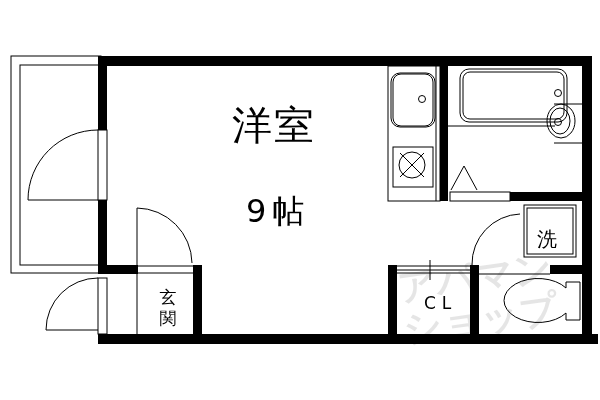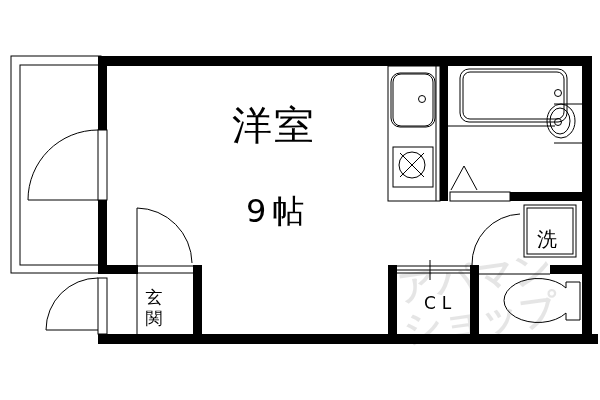--- a/index.html
+++ b/index.html
@@ -1,21 +1,21 @@
 <!DOCTYPE html>
 <html><head>
   <meta charset="utf-8">
   <style>
     html, body { margin: 0; padding: 0; background: #ffffff; }
     body { width: 600px; height: 400px; position: relative; overflow: hidden; font-family: "DejaVu Sans", sans-serif; }
     svg { position: absolute; left: 0; top: 0; }
     .label { position: absolute; color: #000; font-family: "DejaVu Sans", sans-serif; line-height: 1; }
     .room-name { font-size: 40px; left: 232px; top: 105px; letter-spacing: 2px; }
     .room-size { font-size: 32px; left: 246px; top: 195px; letter-spacing: 6px; }
-    .entry { font-size: 17px; left: 144px; top: 287px; width: 20px; line-height: 21px; text-align: center; }
+    .entry { font-size: 17px; left: 158px; top: 287px; width: 20px; line-height: 21px; text-align: center; }
     .wash { font-size: 20px; left: 537px; top: 229px; }
     .closet { font-size: 17px; left: 424px; top: 295px; letter-spacing: 6px; }
     .watermark { position: absolute; left: 400px; top: 255px; width: 170px; font-size: 38px; font-weight: bold; color: rgba(0,0,0,0.10); line-height: 42px; transform: rotate(-8deg); pointer-events: none; }
   </style>
 </head>
 <body>
 
 <svg width="600" height="400" viewBox="0 0 600 400">
 
   <g>

